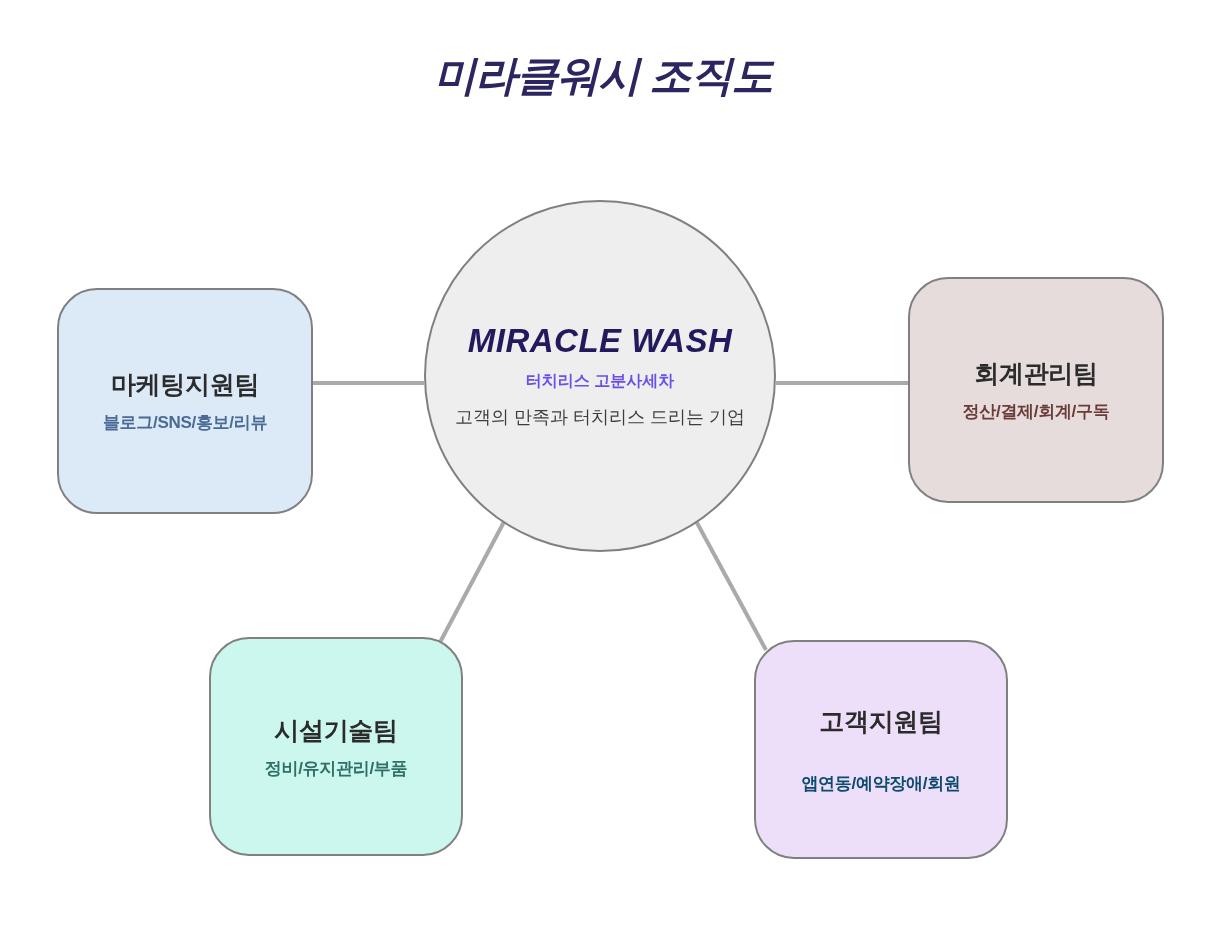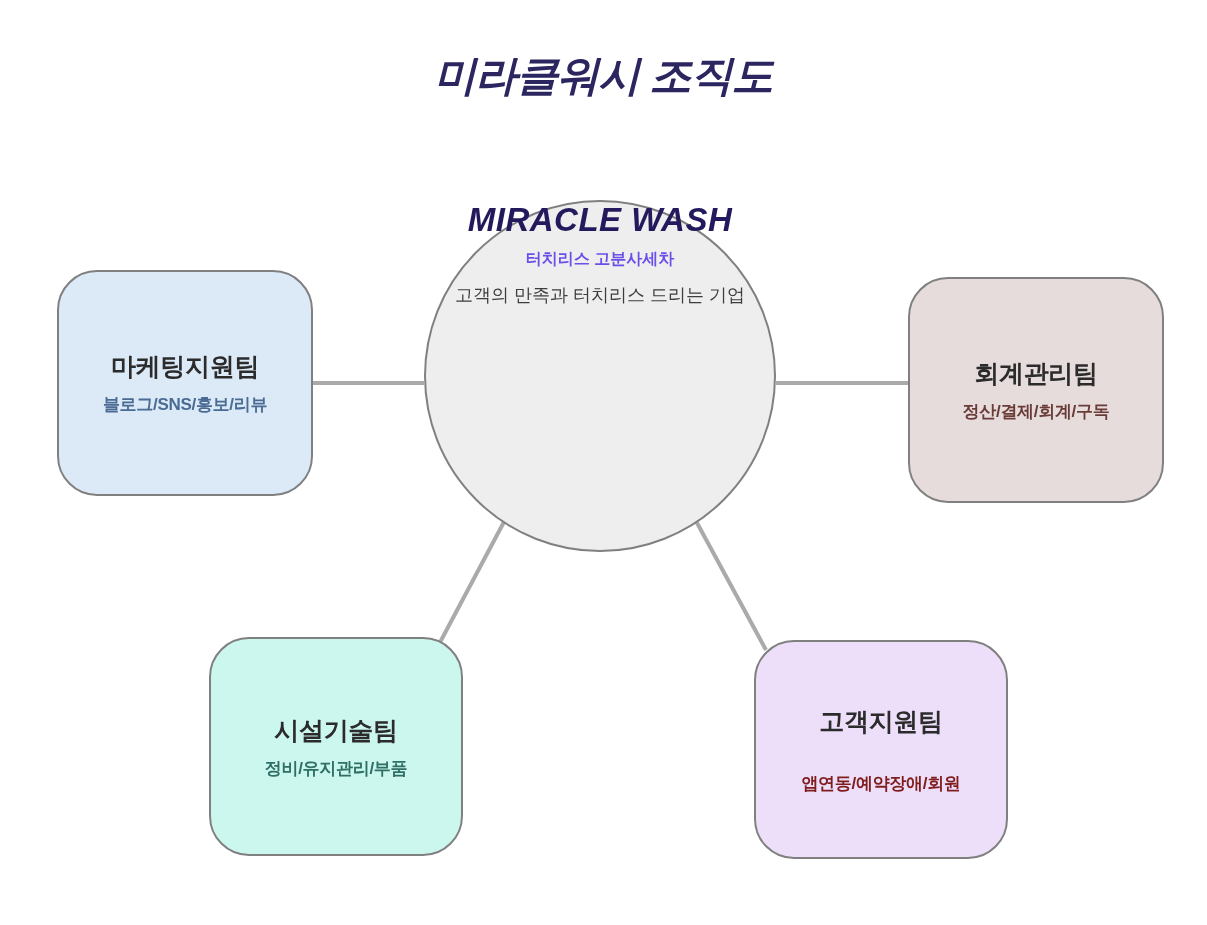--- a/index.html
+++ b/index.html
@@ -51,20 +51,21 @@
     top: 200px;
     width: 352px;
     height: 352px;
     border-radius: 50%;
     background: #eeeeee;
     border: 2px solid #808080;
     box-sizing: border-box;
     display: flex;
     flex-direction: column;
     align-items: center;
+    justify-content: center;
     z-index: 3;
   }
   #center-node .c-name {
     font-size: 33px;
     font-weight: bold;
     font-style: italic;
     color: #221a5c;
     letter-spacing: 0.5px;
     line-height: 1.1;
     white-space: nowrap;
@@ -105,21 +106,21 @@
   }
   .team-node .t-desc {
     margin-top: 10px;
     font-size: 17px;
     font-weight: bold;
     white-space: nowrap;
     letter-spacing: -0.3px;
   }
 
   #node-marketing {
-    left: 57px;  top: 270px;  width: 256px; height: 226px;
+    left: 57px;  top: 288px;  width: 256px; height: 226px;
     background: #dceaf8;
     align-items: center;
   }
   #node-marketing .t-desc { color: #4a6b93; }
 
   #node-accounting {
     left: 908px; top: 277px; width: 256px; height: 226px;
     background: #e7dcdc;
   }
   #node-accounting .t-desc { color: #6a3c38; }
@@ -128,21 +129,21 @@
     left: 209px; top: 637px; width: 254px; height: 219px;
     background: #ccf7ef;
   }
   #node-facility .t-desc { color: #2f6f66; }
 
   #node-support {
     left: 754px; top: 640px; width: 254px; height: 219px;
     background: #eddffa;
     gap: 24px;
   }
-  #node-support .t-desc { color: #7f1d1d; }
+  #node-support .t-desc { color: #0c4a6e; }
 </style>
 </head>
 <body>
 
 <div id="canvas">
 
   <div id="chart-title">미라클워시 조직도</div>
 
   <svg id="connectors" viewBox="0 0 1207 925" xmlns="http://www.w3.org/2000/svg">
     <line x1="313" y1="383" x2="424" y2="383" stroke="#aaaaaa" stroke-width="4" stroke-linecap="butt"></line>

